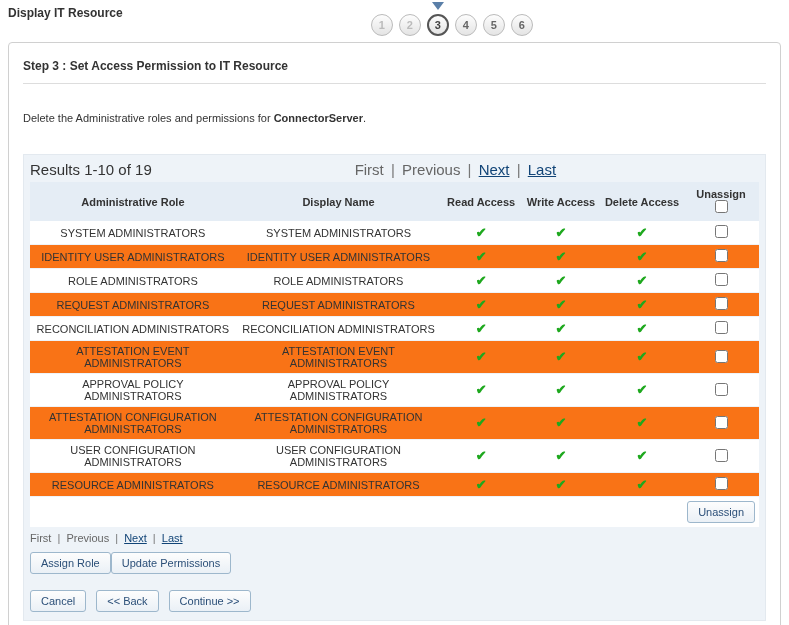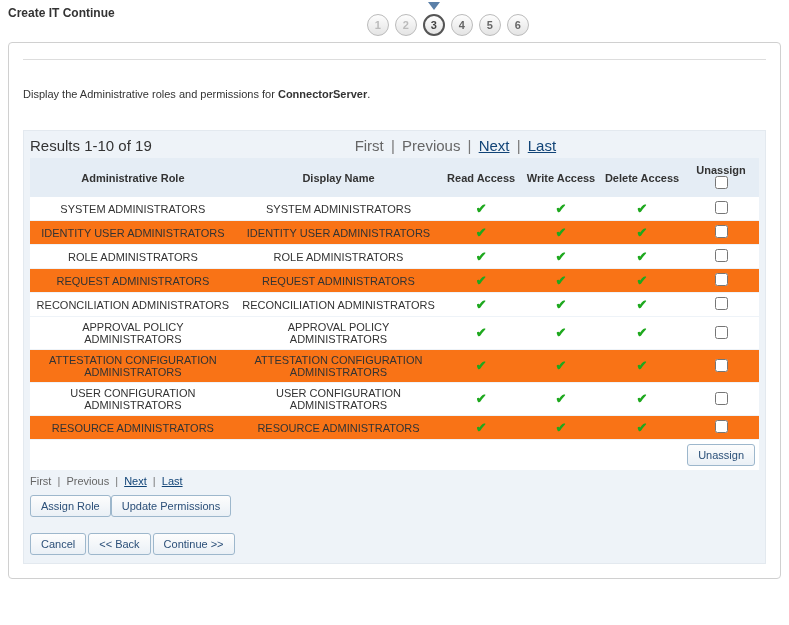--- a/index.html
+++ b/index.html
@@ -93,55 +93,56 @@
     background: linear-gradient(#fdfdfd,#eaf0f6);
     border: 1px solid #9db7cc;
     border-radius: 3px;
     color: #2b4f78;
     font-size: 11px;
     padding: 4px 10px;
     cursor: pointer;
     font-family: inherit;
   }
   .action-row { margin-top: 8px; display: flex; }
-  .nav-row { margin-top: 16px; display: flex; gap: 2px; }
+  .nav-row { margin-top: 16px; display: flex; gap: 10px; }
   .col-role { width: 210px; }
   .col-disp { width: 210px; }
   .col-access { width: 80px; }
   .col-un { width: 55px; }
 </style>
 </head>
 <body>
 
 <div class="page">
   <div class="header-row">
-    <div class="page-title">Create IT Continue</div>
+    <div class="page-title">Display IT Resource</div>
     <div class="stepper-wrap">
       <div class="stepper">
         <div class="step-indicator" style="justify-content: flex-start; padding-left: 61px;">
           <svg width="12" height="8" viewBox="0 0 12 8">
               <polygon points="0,0 12,0 6,8" fill="#5a7fa8"></polygon>
             </svg>
         </div>
 
       <div class="step disabled">1</div>
           <div class="step disabled">2</div>
           <div class="step current">3</div>
           <div class="step">4</div>
           <div class="step">5</div>
           <div class="step">6</div>
         </div>
     </div>
   </div>
 
   <div class="panel">
+    <div class="step-title">Step 3 : Set Access Permission to IT Resource</div>
     <div class="hr"></div>
 
     <div class="instr">
-      <span>Display the Administrative roles and permissions for </span><span class="b">ConnectorServer</span><span>.</span>
+      <span>Delete the Administrative roles and permissions for </span><span class="b">ConnectorServer</span><span>.</span>
     </div>
 
     <div class="tbl-region">
       <div class="tbl-top">
         <div class="results-msg">Results 1-10 of 19</div>
         <div class="pager-top">
           <span class="plink muted">First</span>
           <span class="sep">|</span>
           <span class="plink muted">Previous</span>
           <span class="sep">|</span>
@@ -199,20 +200,28 @@
               <td><input type="checkbox" class="cb" style=""></td>
             </tr>
             <tr>
               <td>RECONCILIATION ADMINISTRATORS</td>
               <td>RECONCILIATION ADMINISTRATORS</td>
               <td><span class="check"></span></td>
               <td><span class="check"></span></td>
               <td><span class="check"></span></td>
               <td><input type="checkbox" class="cb" style=""></td>
             </tr>
+            <tr class="alt">
+              <td>ATTESTATION EVENT ADMINISTRATORS</td>
+              <td>ATTESTATION EVENT ADMINISTRATORS</td>
+              <td><span class="check"></span></td>
+              <td><span class="check"></span></td>
+              <td><span class="check"></span></td>
+              <td><input type="checkbox" class="cb" style=""></td>
+            </tr>
             <tr>
               <td>APPROVAL POLICY ADMINISTRATORS</td>
               <td>APPROVAL POLICY ADMINISTRATORS</td>
               <td><span class="check"></span></td>
               <td><span class="check"></span></td>
               <td><span class="check"></span></td>
               <td><input type="checkbox" class="cb" style=""></td>
             </tr>
             <tr class="alt">
               <td>ATTESTATION CONFIGURATION ADMINISTRATORS</td>

